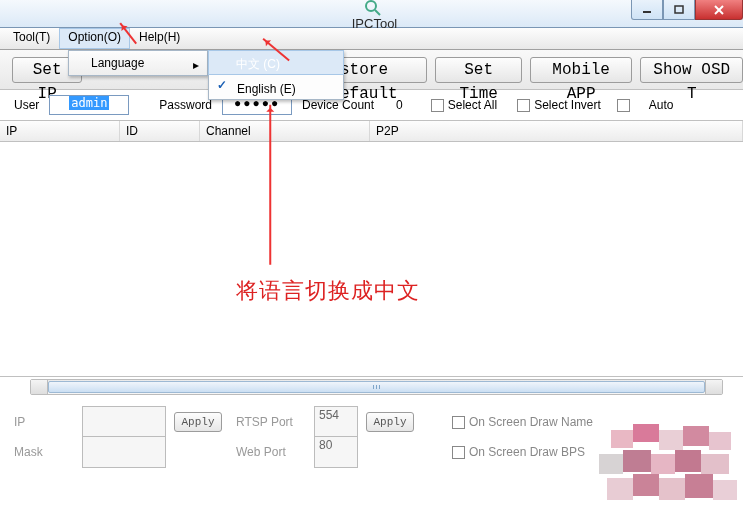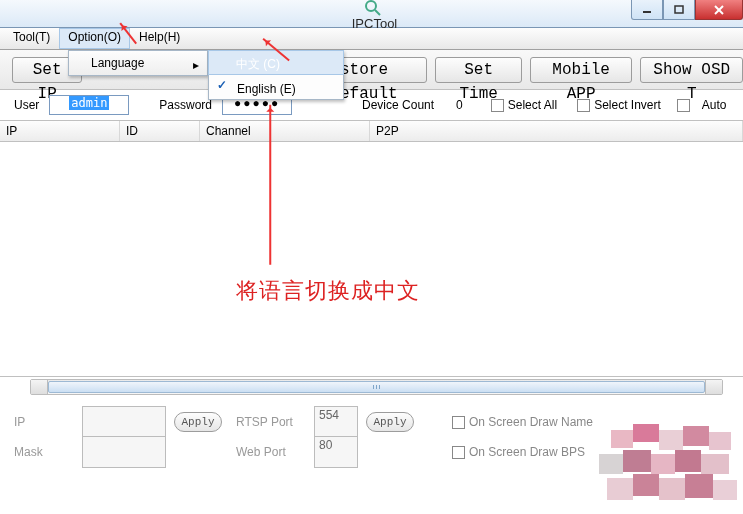--- a/index.html
+++ b/index.html
@@ -52,21 +52,21 @@
 .scrolltrack::before, .scrolltrack::after { content:""; position:absolute; top:0; width:16px; height:100%; background: linear-gradient(#f4f4f4,#dedede); border:0 solid #bcbcbc; }
 .scrolltrack::before { left:0; border-right-width:1px; }
 .scrolltrack::after { right:0; border-left-width:1px; }
 .scrollthumb { position:absolute; left:17px; right:17px; top:1px; bottom:1px; background: linear-gradient(#f0f5fb,#cbdff3); border:1px solid #9db9d4; border-radius:2px; }
 .scrollthumb::after { content:""; position:absolute; left:50%; top:3px; bottom:3px; width:8px; transform:translateX(-50%); background: repeating-linear-gradient(90deg,#7fa5c9 0 1px,transparent 1px 3px); }
 
 
 .bottom { padding: 10px 14px; font-size: 12px; font-family: "Courier New", monospace; color: #888; }
 .brow { display:flex; align-items:center; height: 30px; gap: 8px; }
 .bin { width: 84px; height: 32px; border: 1px solid #bcbcbc; background: #f6f6f6; }
-.bbtn { width: 48px; height: 20px; border: 1px solid #9c9c9c; background: linear-gradient(#fdfdfd,#e6e6e6); font-size: 11px; text-align:center; line-height:18px; color:#555; border-radius:10px; font-family:"Courier New",monospace; }
+.bbtn { width: 48px; height: 20px; border: 1px solid #9c9c9c; background: linear-gradient(#fdfdfd,#e6e6e6); font-size: 11px; text-align:center; line-height:18px; color:#555; border-radius:3px; font-family:"Courier New",monospace; }
 .blbl { width: 60px; color:#999; }
 .blbl2 { width: 70px; color:#999; }
 .cbox { display:inline-flex; align-items:center; gap:4px; color:#888; }
 
 
 .arrowline { position:absolute; background:#e33; height:1.5px; transform-origin:left center; z-index:30; }
 .arrowline::after { content:""; position:absolute; right:-1px; top:-3px; border:4px solid transparent; border-left-color:#e33; }
 .annot { position:absolute; color:#d22; font-size:22px; font-family:"SimSun","Microsoft YaHei",serif; z-index:30; letter-spacing:1px; }
 
 
@@ -135,31 +135,31 @@
     <span class="check">✓</span>
     <span>English (E)</span>
   </div>
 </div>
 
 <div class="credrow">
   <span>User</span>
   <div class="txtin" style="width:80px"><span class="sel">admin</span></div>
   <span style="margin-left:20px">Password</span>
   <div class="txtin" style="width:70px;letter-spacing:2px;font-family:Arial">●●●●●</div>
-  <span style="margin-left:60px">Device Count</span>
+  <span style="">Device Count</span>
   <span style="margin-left:12px">0</span>
   <span style="margin-left:18px;display:flex;align-items:center;gap:4px">
       <span class="cb"></span>
       <span>Select All</span>
     </span>
   <span style="margin-left:10px;display:flex;align-items:center;gap:4px">
       <span class="cb"></span>
       <span>Select Invert</span>
     </span>
-  <span style="margin-left:6px;display:flex;align-items:center;gap:12px">
+  <span style="margin-left:6px;display:flex;align-items:center;gap:19px">
       <span class="cb"></span>
       <span>Auto</span>
     </span>
 </div>
 
 <div class="tblhead">
   <div style="width:120px">IP</div>
   <div style="width:80px">ID</div>
   <div style="width:170px">Channel</div>
   <div style="flex:1">P2P</div>

